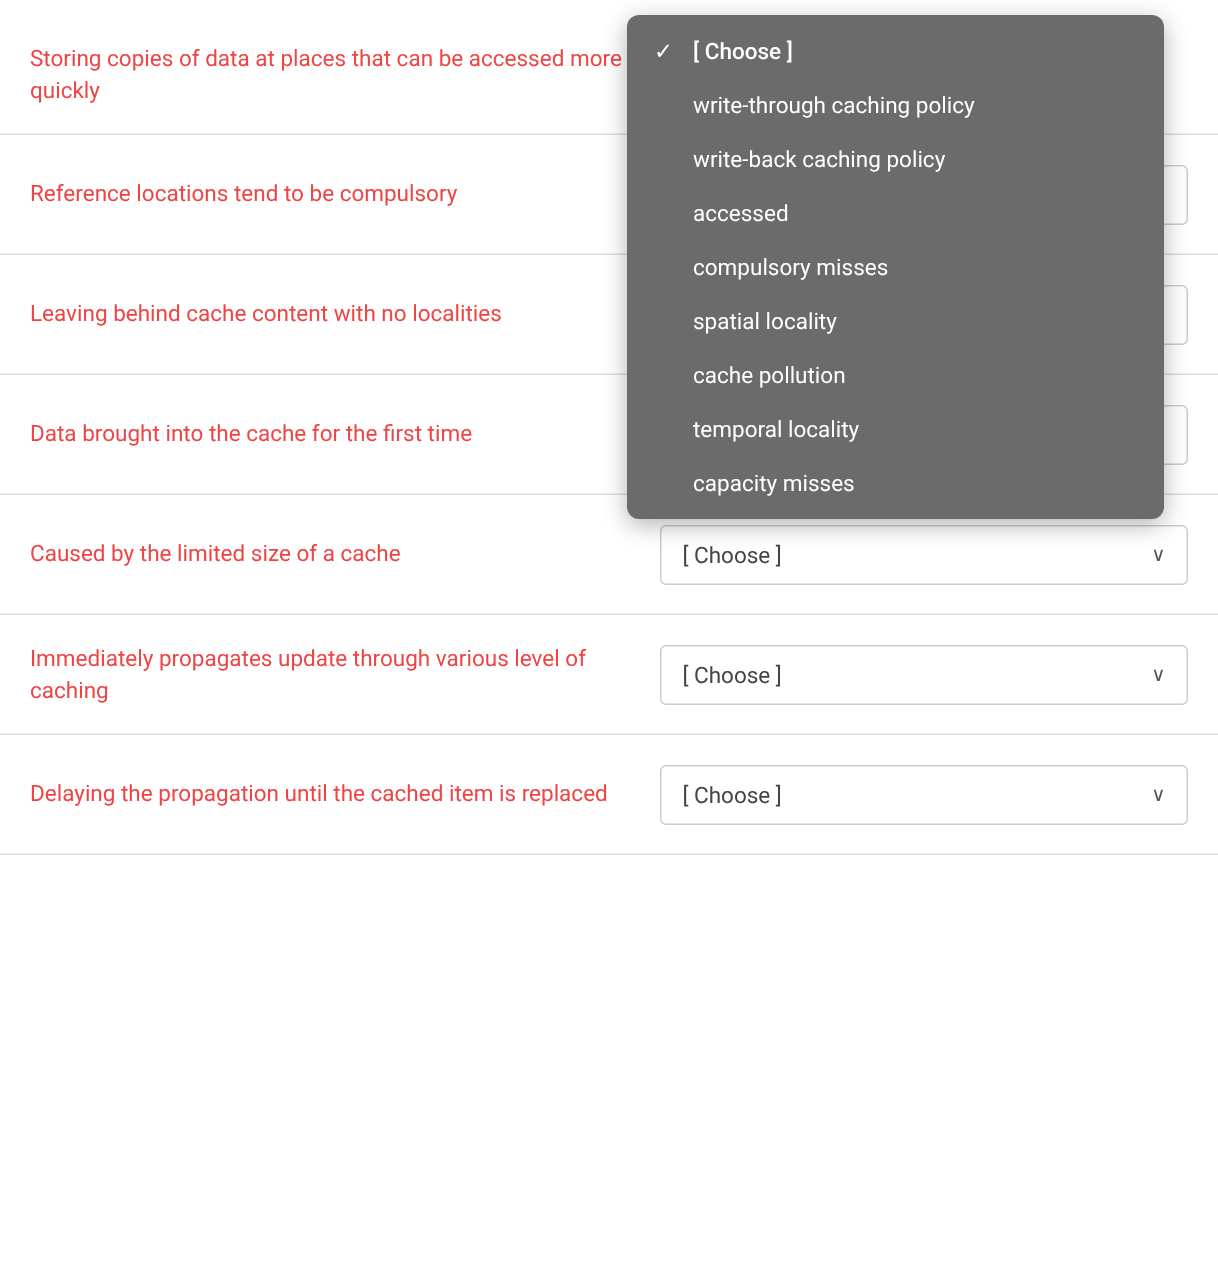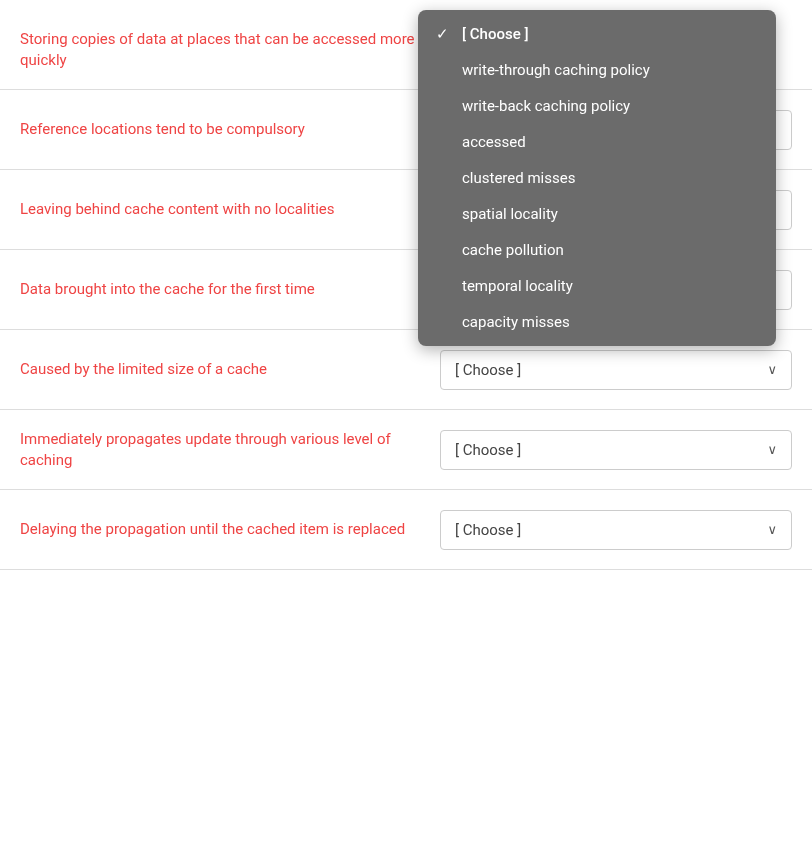--- a/index.html
+++ b/index.html
@@ -124,21 +124,21 @@
       <div class="dropdown-item">
         <span class="check-mark"></span>
         <span class="item-label">write-back caching policy</span>
       </div>
       <div class="dropdown-item">
         <span class="check-mark"></span>
         <span class="item-label">accessed</span>
       </div>
       <div class="dropdown-item">
         <span class="check-mark"></span>
-        <span class="item-label">clustered misses</span>
+        <span class="item-label">compulsory misses</span>
       </div>
       <div class="dropdown-item">
         <span class="check-mark"></span>
         <span class="item-label">spatial locality</span>
       </div>
       <div class="dropdown-item">
         <span class="check-mark"></span>
         <span class="item-label">cache pollution</span>
       </div>
       <div class="dropdown-item">

